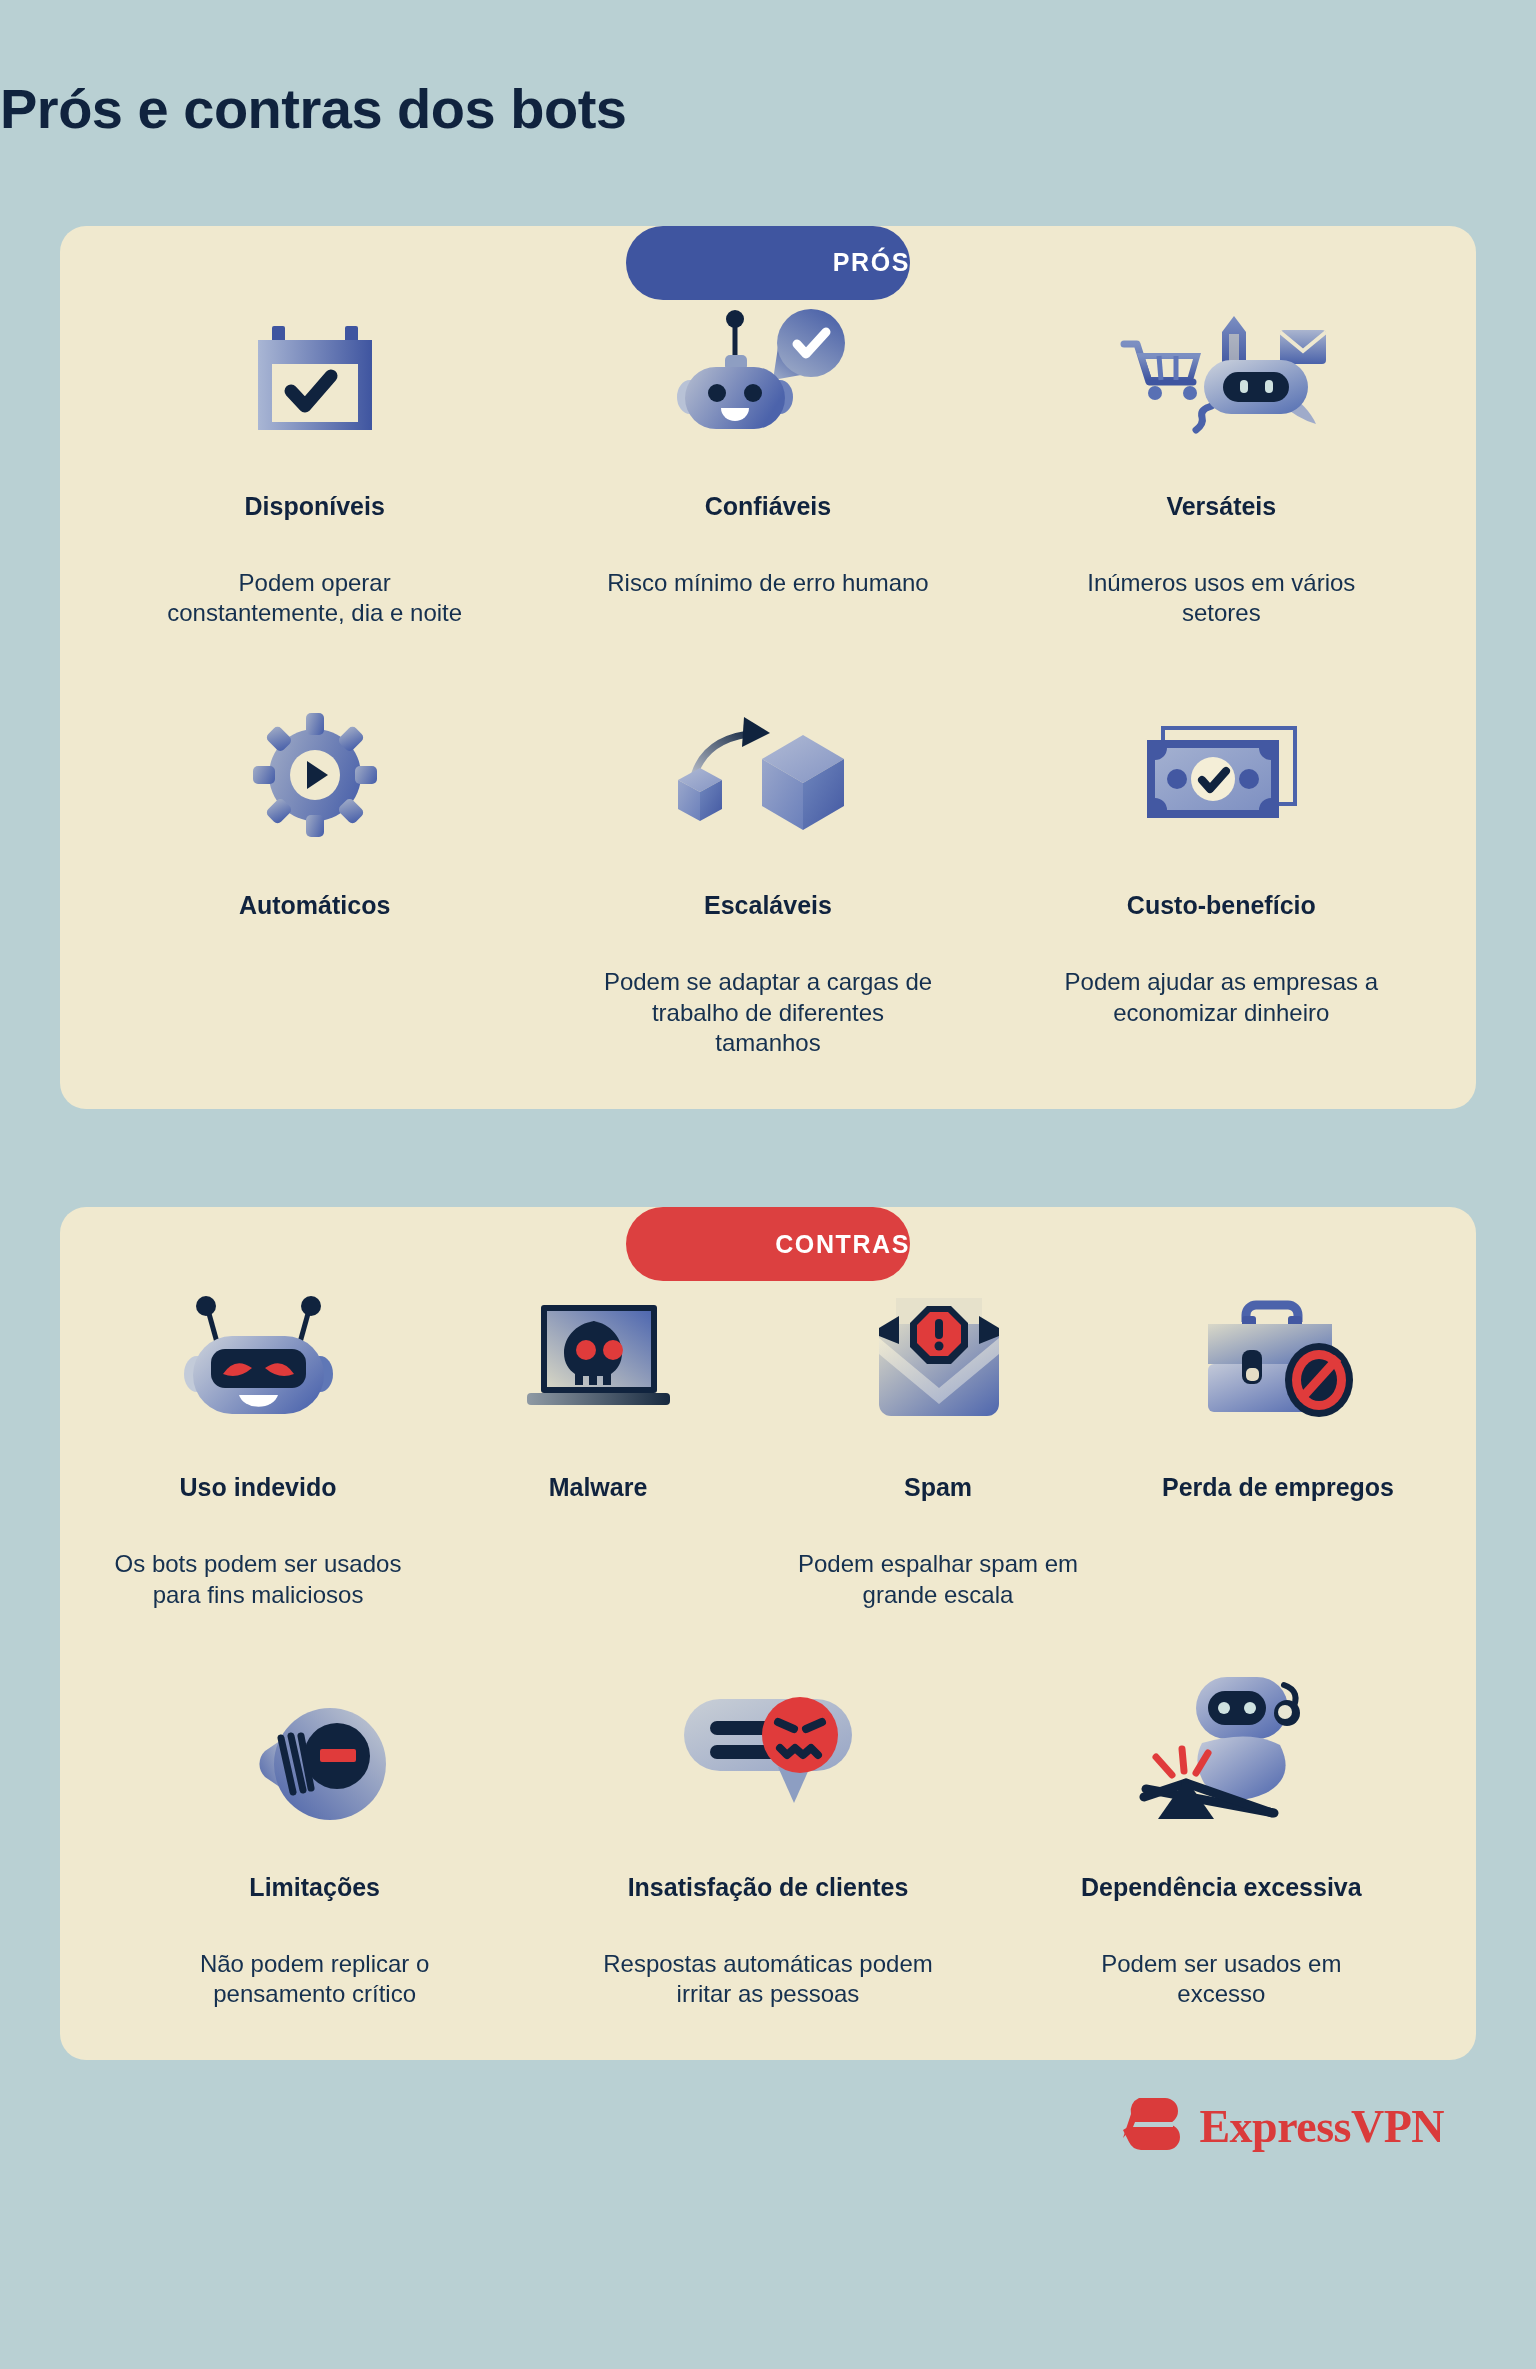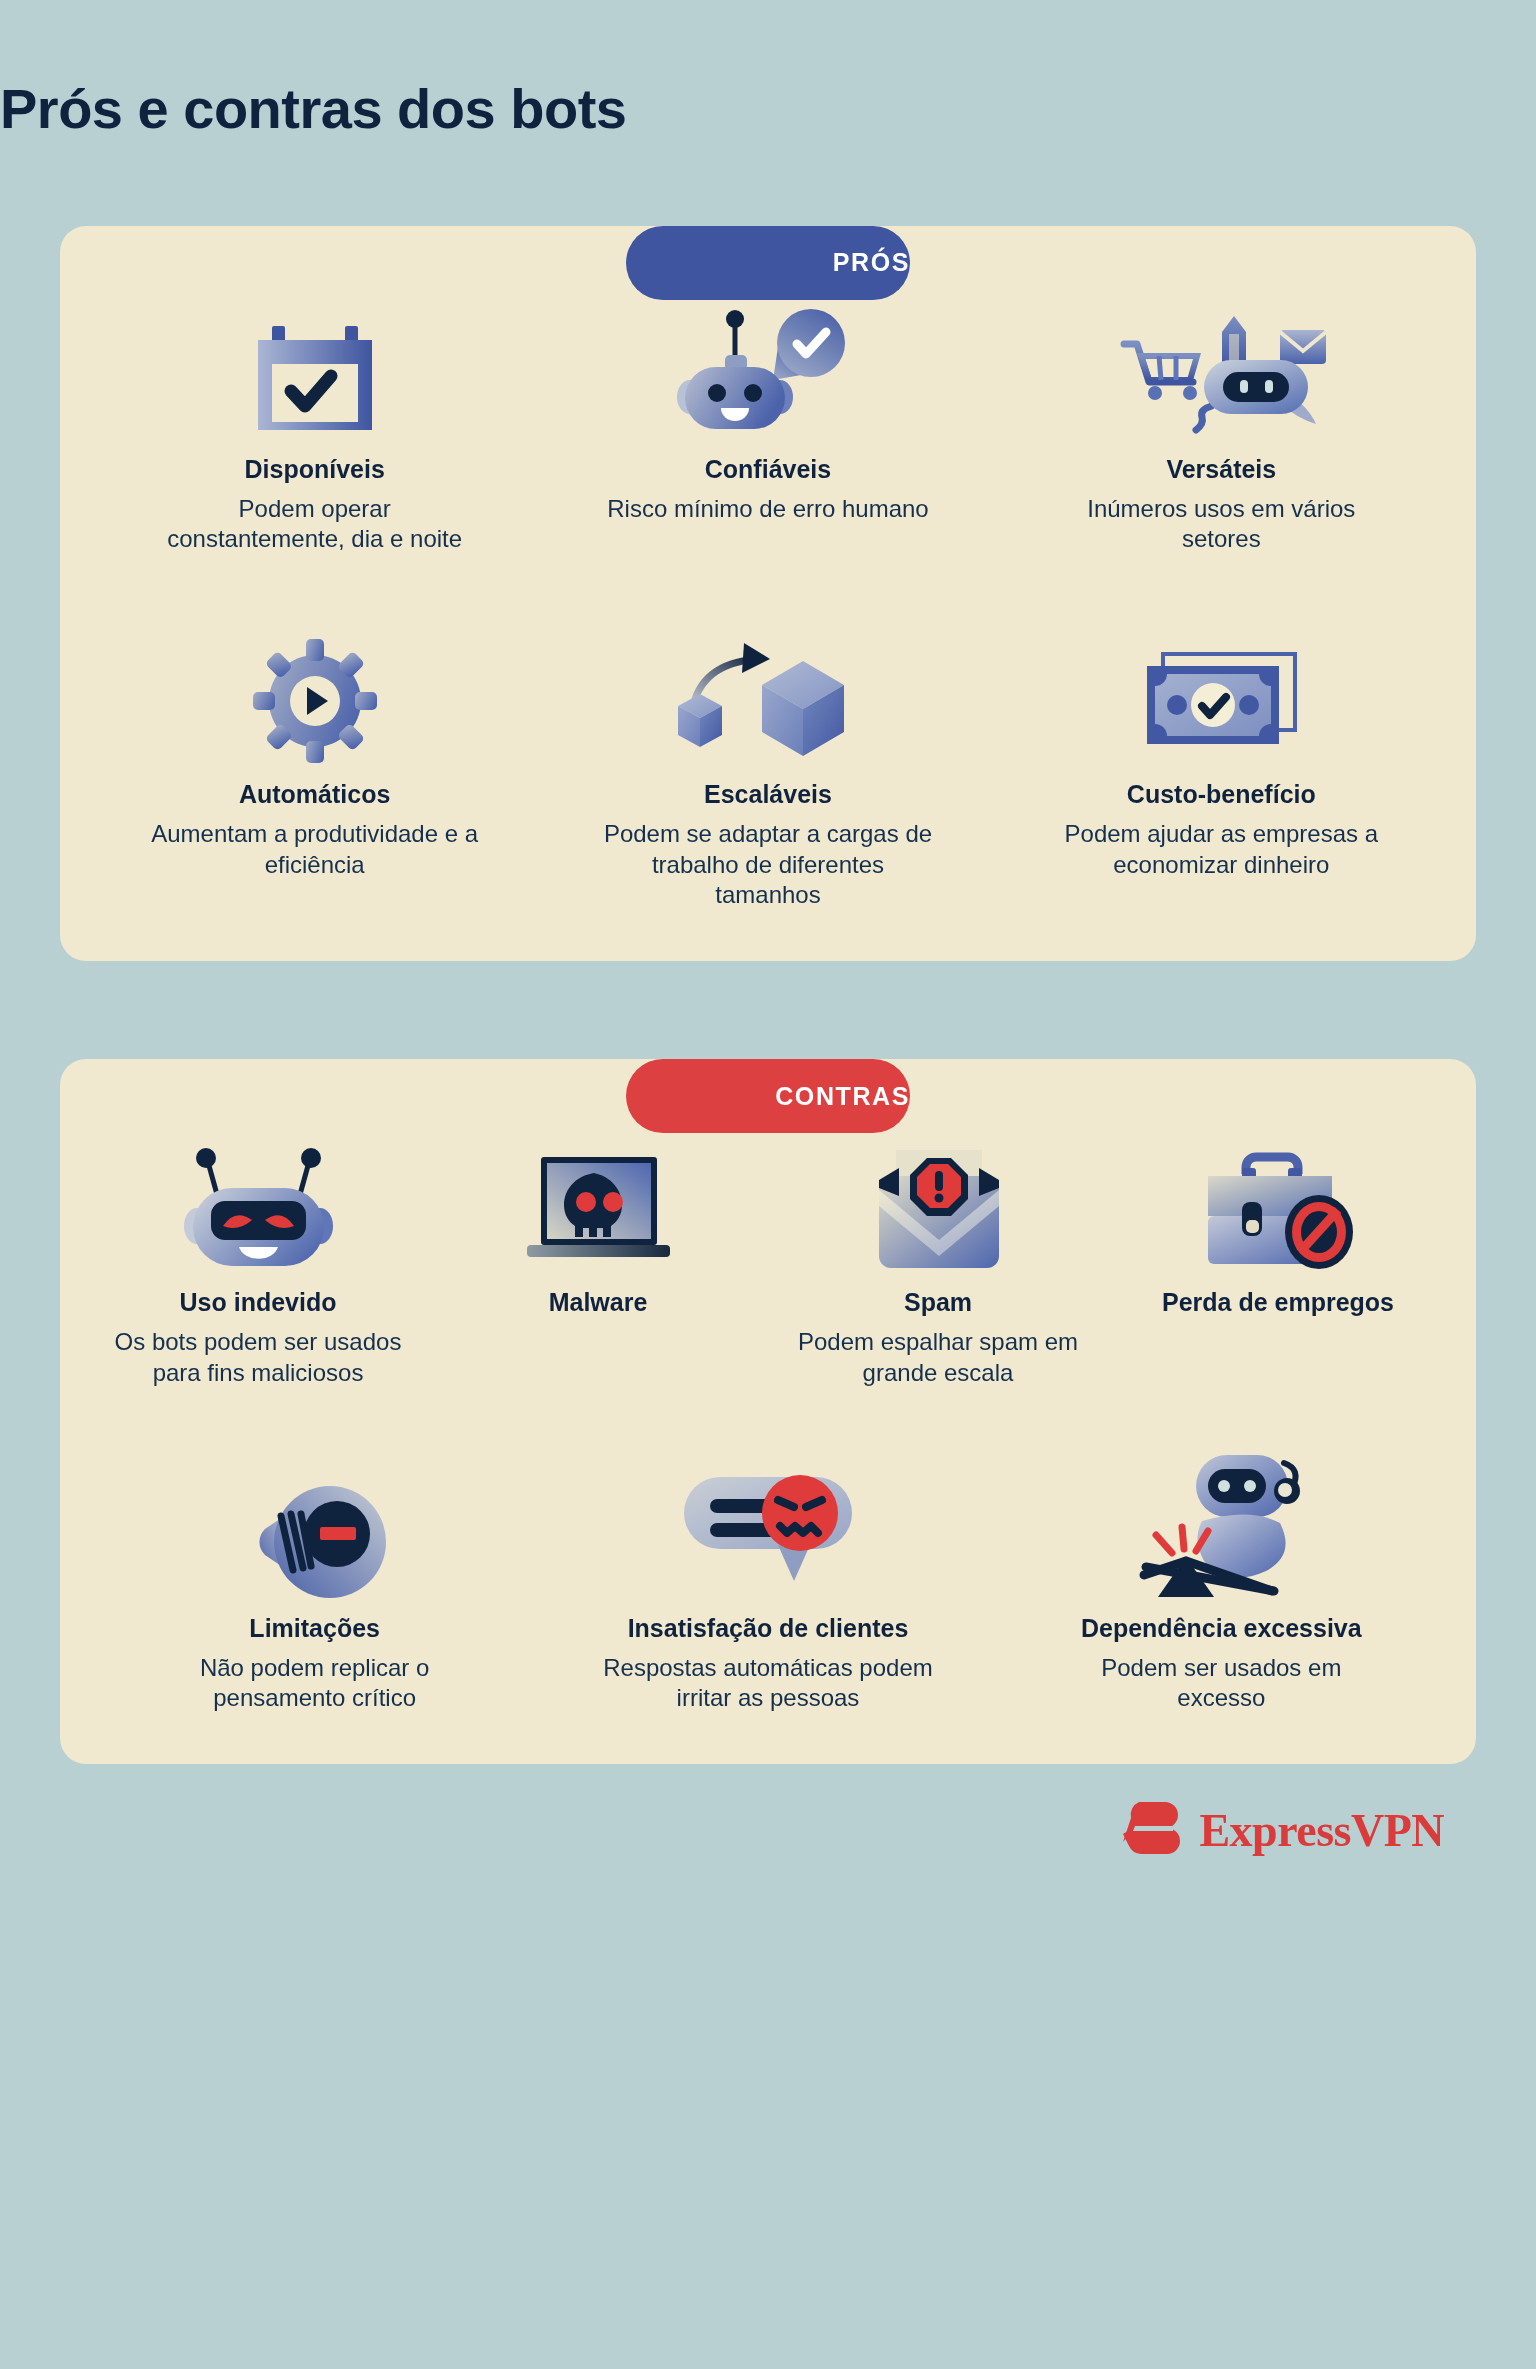--- a/index.html
+++ b/index.html
@@ -64,20 +64,21 @@
     justify-content: center;
   }
   .row.r4 > .cell { width: 25%; }
   .row.r3 > .cell { width: 33.333%; }
 
   .cell {
     display: flex;
     flex-direction: column;
     align-items: center;
     padding: 0 10px;
+    gap: 37px;
   }
 
   .icon-box {
     height: 140px;
     display: flex;
     align-items: flex-end;
     justify-content: center;
     margin-bottom: 14px;
   }
 
@@ -253,21 +254,20 @@
                 <rect x="55" y="104" width="18" height="22" rx="5" transform="rotate(45 64 64)"></rect>
                 <rect x="2" y="55" width="22" height="18" rx="5" transform="rotate(45 64 64)"></rect>
                 <rect x="104" y="55" width="22" height="18" rx="5" transform="rotate(45 64 64)"></rect>
               </g>
             </g>
             <circle cx="64" cy="64" r="25" fill="#f0e9cf"></circle>
             <path d="M56 50 l21 14 l-21 14 Z" fill="#10233e"></path>
           </svg>
         </div>
         <div class="item-title">Automáticos</div>
-        <div class="item-desc">Aumentam a produtividade e a eficiência</div>
       </div>
 
       <div class="cell">
         <div class="icon-box">
           <svg width="195" height="128" viewBox="0 0 195 128">
             <defs>
               <linearGradient id="gCubeT" x1="0" y1="0" x2="1" y2="1">
                 <stop offset="0" stop-color="#b0bad4"></stop>
                   <stop offset="1" stop-color="#8595c4"></stop>
               </linearGradient>

